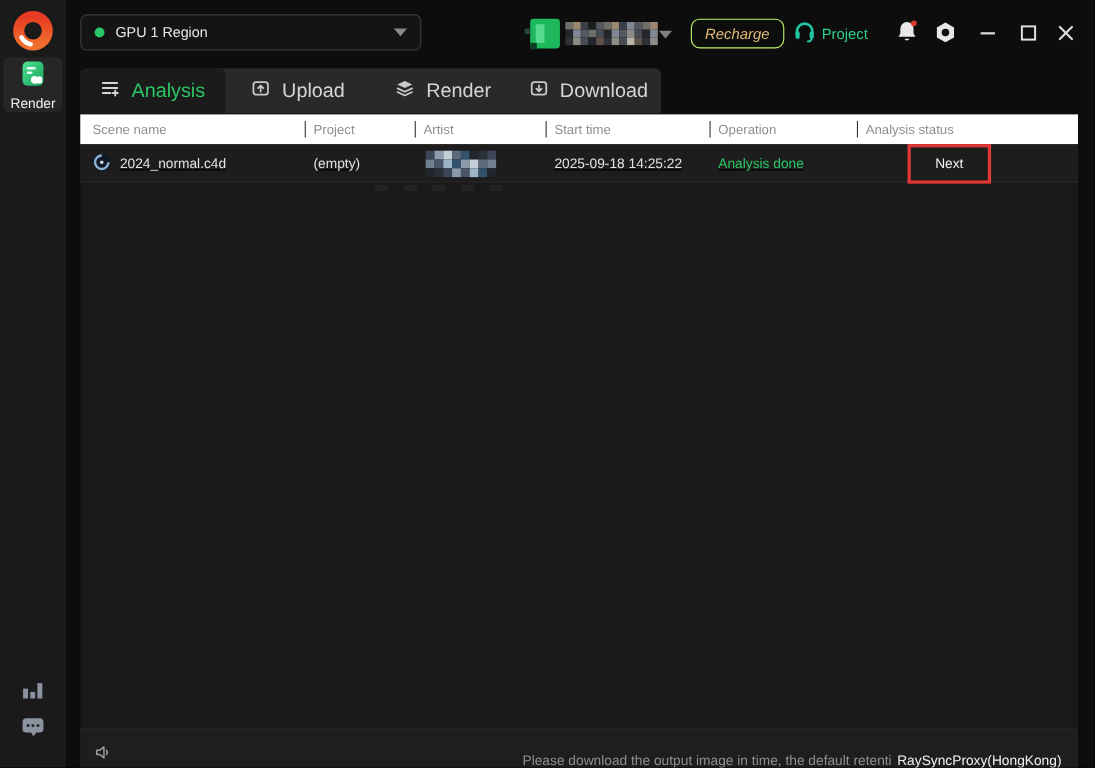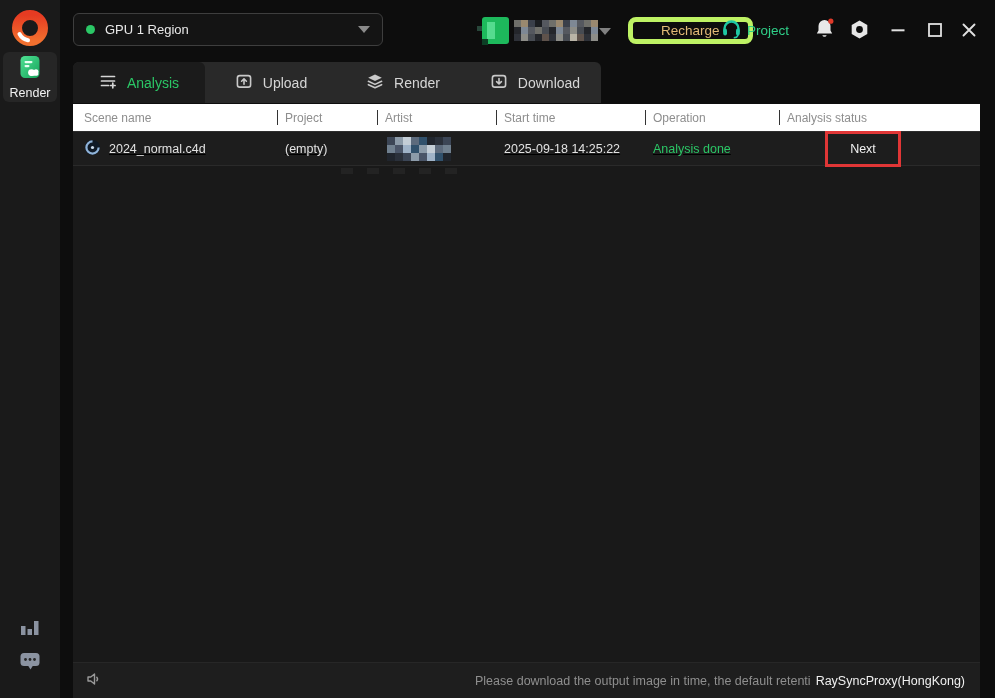--- a/index.html
+++ b/index.html
@@ -26,30 +26,30 @@
 
   .avatar{position:absolute;left:482px;top:17px;width:27px;height:27px;background:#1db95c;border-radius:3px;}
   .avatar i{position:absolute;display:block;}
   .avatar .a1{left:5px;top:5px;width:8px;height:17px;background:#55db8f;}
   .avatar .a2{left:-5px;top:9px;width:5px;height:5px;background:#28463a;}
   .avatar .a3{left:0px;top:22px;width:6px;height:6px;background:#0c3f25;}
   .mosaic{display:grid;gap:0;}
   .user-mosaic{position:absolute;left:514px;top:20px;cursor:pointer;}
   .account-caret{position:absolute;left:599px;top:28px;width:0;height:0;border-left:6px solid transparent;border-right:6px solid transparent;border-top:7px solid #808080;cursor:pointer;}
 
-  .recharge{position:absolute;left:628px;top:17px;height:27px;padding:0 28px;display:flex;align-items:center;
-    border:5px solid #bef264;border-radius:8px;color:var(--gold);font-size:13.5px;background:transparent;cursor:pointer;}
+  .recharge{position:absolute;left:628px;top:17px;height:27px;padding:0 12px;display:flex;align-items:center;
+    border:1px solid #bef264;border-radius:8px;color:var(--gold);font-size:13.5px;background:transparent;cursor:pointer;font-style:italic;}
   .service{position:absolute;left:721px;top:18px;height:25px;display:flex;align-items:center;gap:5px;cursor:pointer;}
   .service .lbl{font-size:13.5px;color:#2fd089;}
   .tb-icon{position:absolute;cursor:pointer;}
 
   
   .tabstrip{position:absolute;left:73px;top:62px;width:528px;height:41px;background:#292929;border-radius:6px 6px 0 0;display:flex;}
   .tab{width:132px;display:flex;align-items:center;justify-content:center;gap:10px;cursor:pointer;}
-  .tab .lbl{font-size:14px;color:#d6d6d6;}
+  .tab .lbl{font-size:18px;color:#d6d6d6;}
   .tab.active{background:#1b1b1b;border-radius:6px 6px 0 0;}
   .tab.active .lbl{color:var(--accent);}
 
   .search{position:absolute;left:785px;top:67px;width:193px;height:29px;background:#1c1c1c;border:1px solid #393939;
     border-radius:6px;display:flex;align-items:center;padding:0 9px;}
   .search input{flex:1;background:transparent;border:none;outline:none;font-size:12.5px;color:#ddd;min-width:0;}
   .search input::placeholder{color:#6e6e6e;}
 
   
   .panel{position:absolute;left:73px;top:104px;width:907px;height:594px;background:#191919;}
@@ -65,21 +65,21 @@
   .trow .cell.scene{padding-left:11px;gap:8px;}
   .trow .status{color:var(--accent);}
   .annotation{position:absolute;left:752px;top:-1px;width:76px;height:36px;border:3px solid var(--red);
     display:flex;align-items:center;justify-content:center;}
   .next-btn{font-size:12.5px;color:#f0f0f0;cursor:pointer;}
   .artifact{position:absolute;left:268px;top:36px;display:flex;gap:14px;}
   .artifact span{width:12px;height:6px;background:#232323;}
 
   
   .footerbar{position:absolute;left:73px;top:662px;width:907px;height:36px;background:#1e1e1e;
-    border-top:1px solid #272727;display:flex;align-items:center;padding:0 15px 0 12px;}
+    border-top:1px solid #272727;display:flex;align-items:flex-end;padding:0 15px 0 12px;}
   .foot-texts{margin-left:auto;display:flex;align-items:baseline;gap:5px;white-space:nowrap;}
   .notice{font-size:12.5px;color:#8f8f8f;}
   .proxy{font-size:12.5px;color:#f0f0f0;cursor:pointer;}
 </style>
 </head>
 <body>
 
 <div class="app">
 
   <div class="sidebar">

